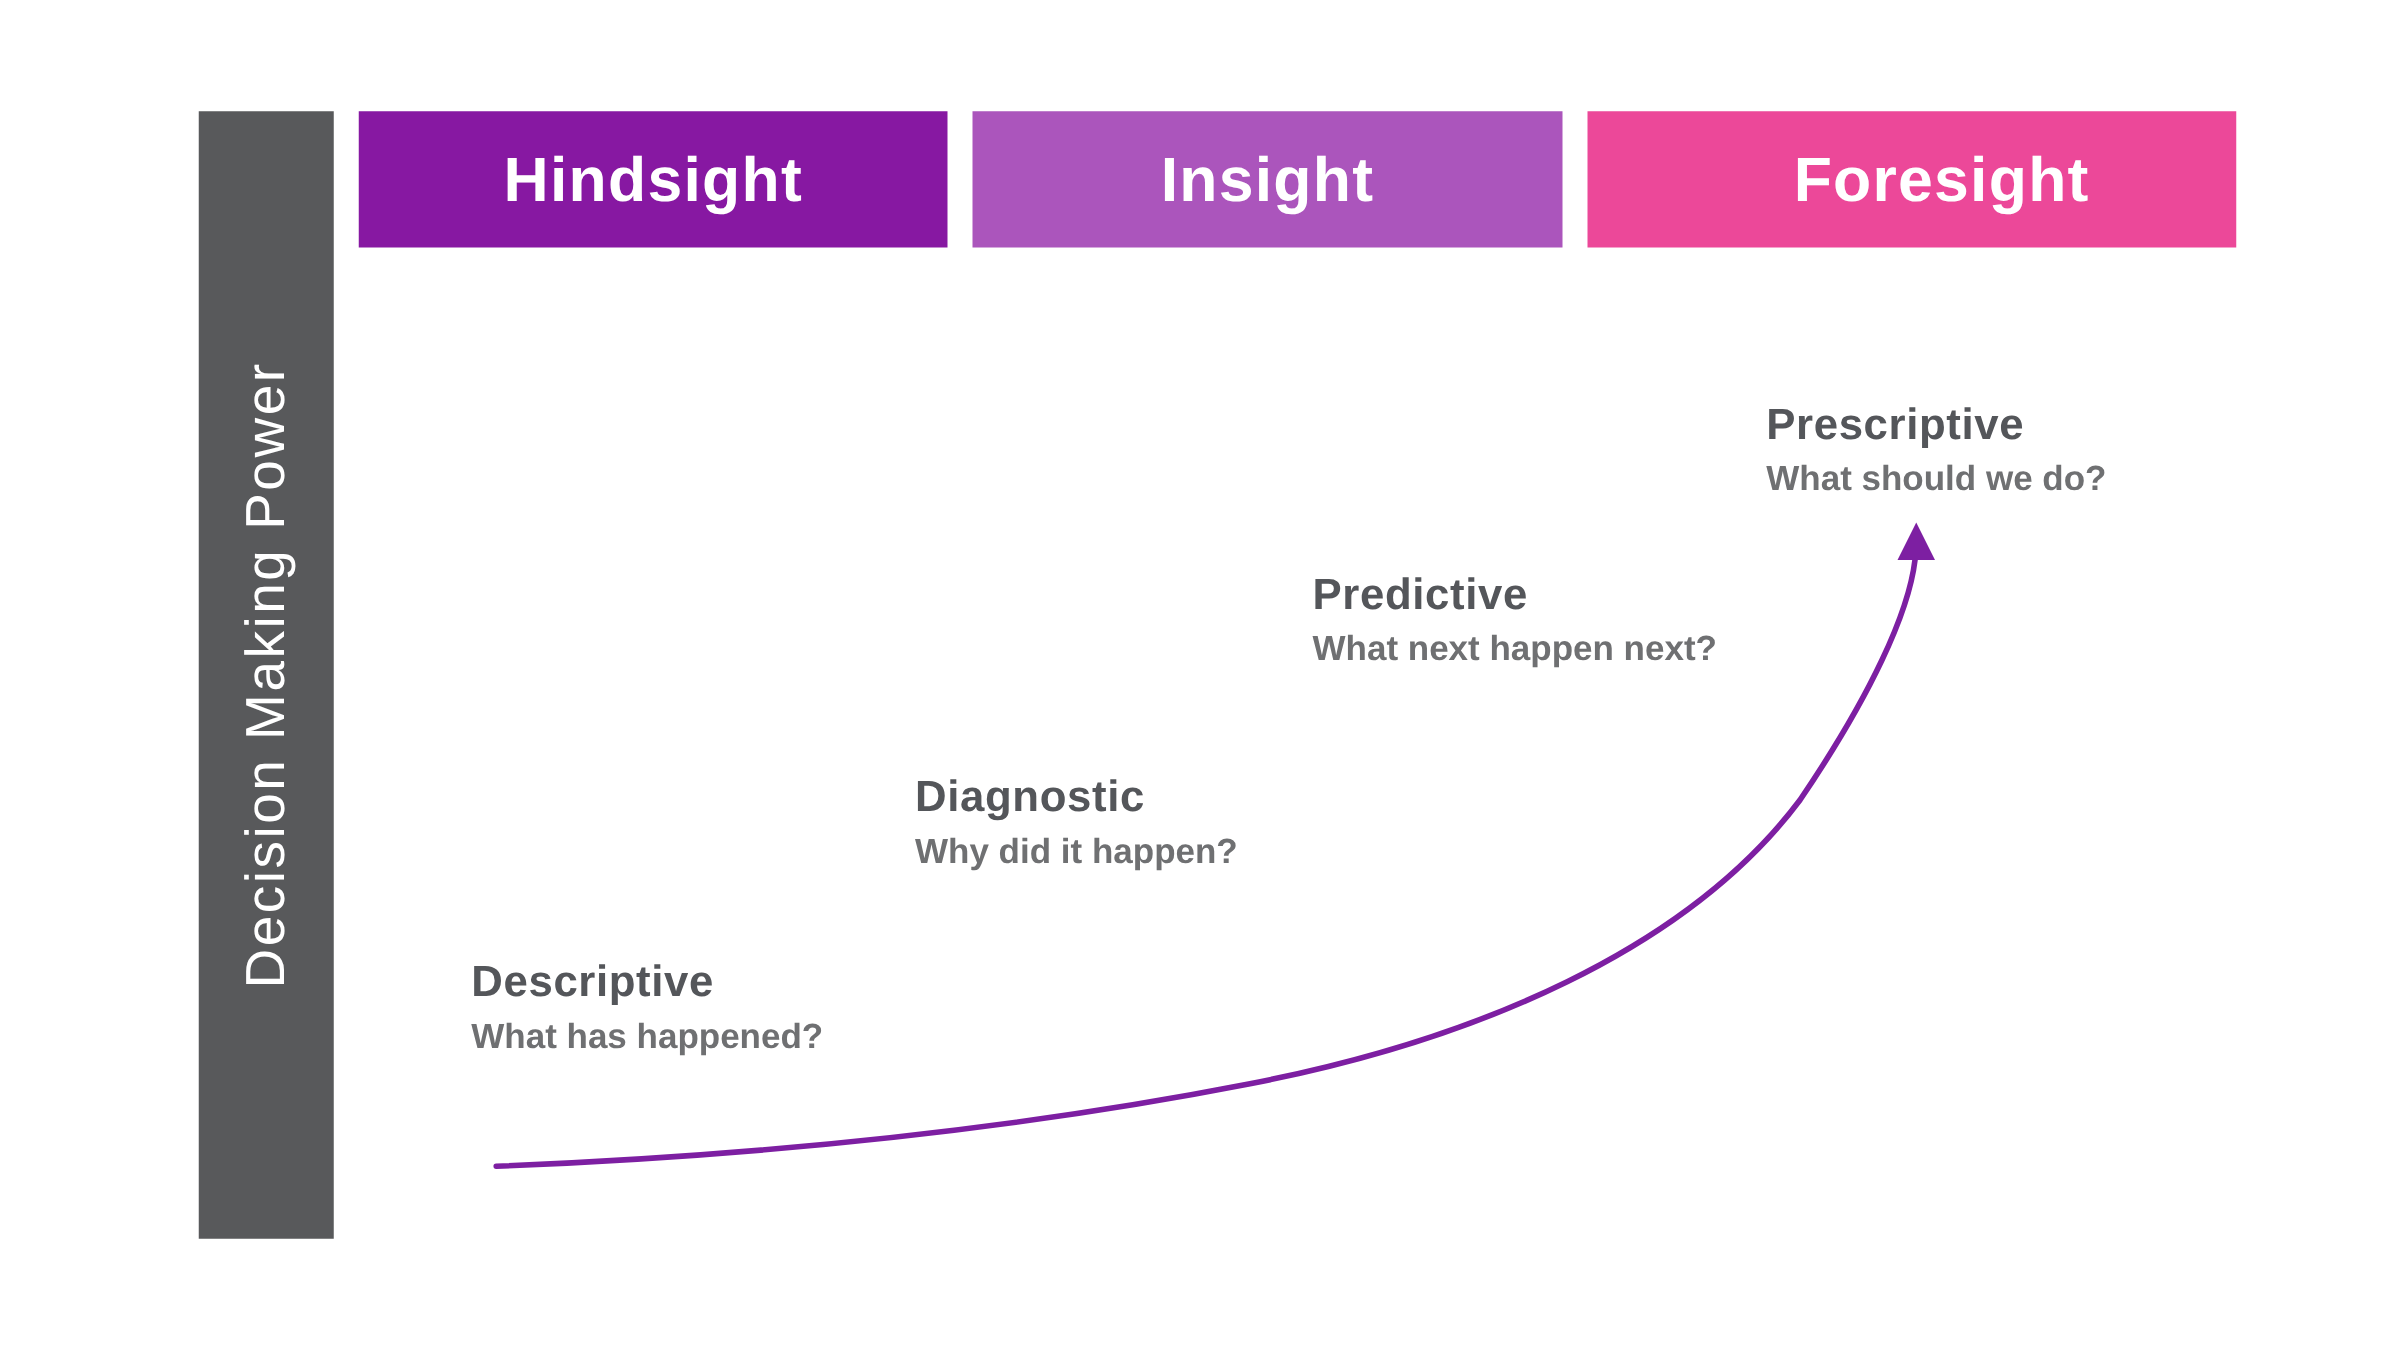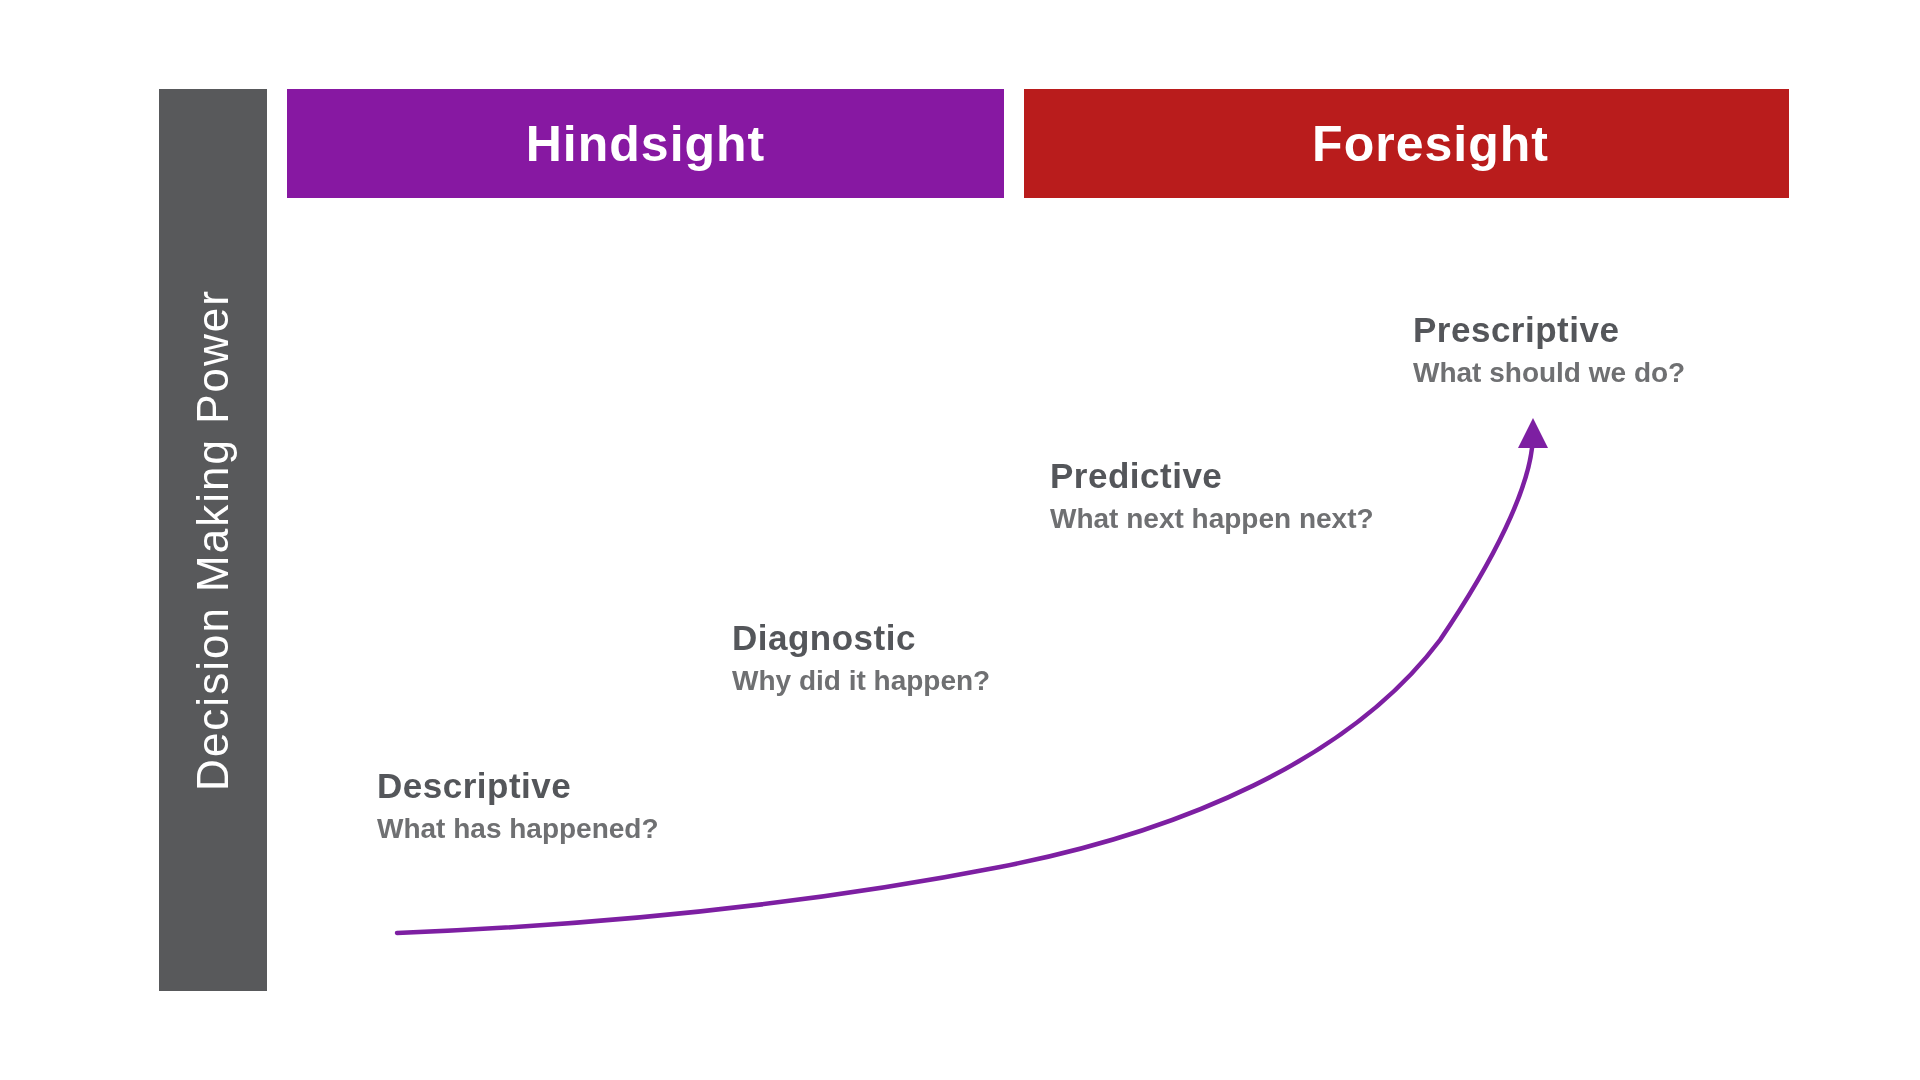--- a/index.html
+++ b/index.html
@@ -67,21 +67,21 @@
   }
   .stage-question {
     margin-top: 7px;
     font-size: 28px;
     font-weight: 700;
     color: var(--stage-question, #6F7072);
   }
   .stage-descriptive  { left: 377px;  top: 766px; }
   .stage-diagnostic   { left: 732px;  top: 618px; }
   .stage-predictive   { left: 1050px; top: 456px; }
-  .stage-prescriptive { left: 1413px; top: 310px; }
+  .stage-prescriptive { left: 1413px; top: 320px; }
 
   
   .curve-svg {
     position: absolute;
     left: 0;
     top: 0;
     width: 1920px;
     height: 1080px;
     pointer-events: none;
   }
@@ -92,21 +92,24 @@
 <div class="canvas">
 
   <div class="axis-bar">
     <div class="axis-label">Decision Making Power</div>
   </div>
 
   <div class="header">
     <div class="band" style="background: rgb(135, 24, 162);">
       <span class="band-label">Hindsight</span>
     </div>
-    <div class="band" style="background: #b91c1c; padding-left: 48px;">
+    <div class="band" style="background: rgb(171, 85, 188);">
+      <span class="band-label">Insight</span>
+    </div>
+    <div class="band" style="background: #ec4899; padding-left: 48px;">
       <span class="band-label">Foresight</span>
     </div>
   </div>
 
   <svg class="curve-svg" viewBox="0 0 1920 1080" xmlns="http://www.w3.org/2000/svg">
     <path d="M 397 933
              C 600 925, 800 906, 1000 867
              C 1180 832, 1350 760, 1440 640
              C 1497 556, 1527 490, 1532 448" fill="none" stroke="#7D1FA2" stroke-width="4.5" stroke-linecap="round"></path>
     <polygon points="1533,418 1518,448 1548,448" fill="#7D1FA2"></polygon>

